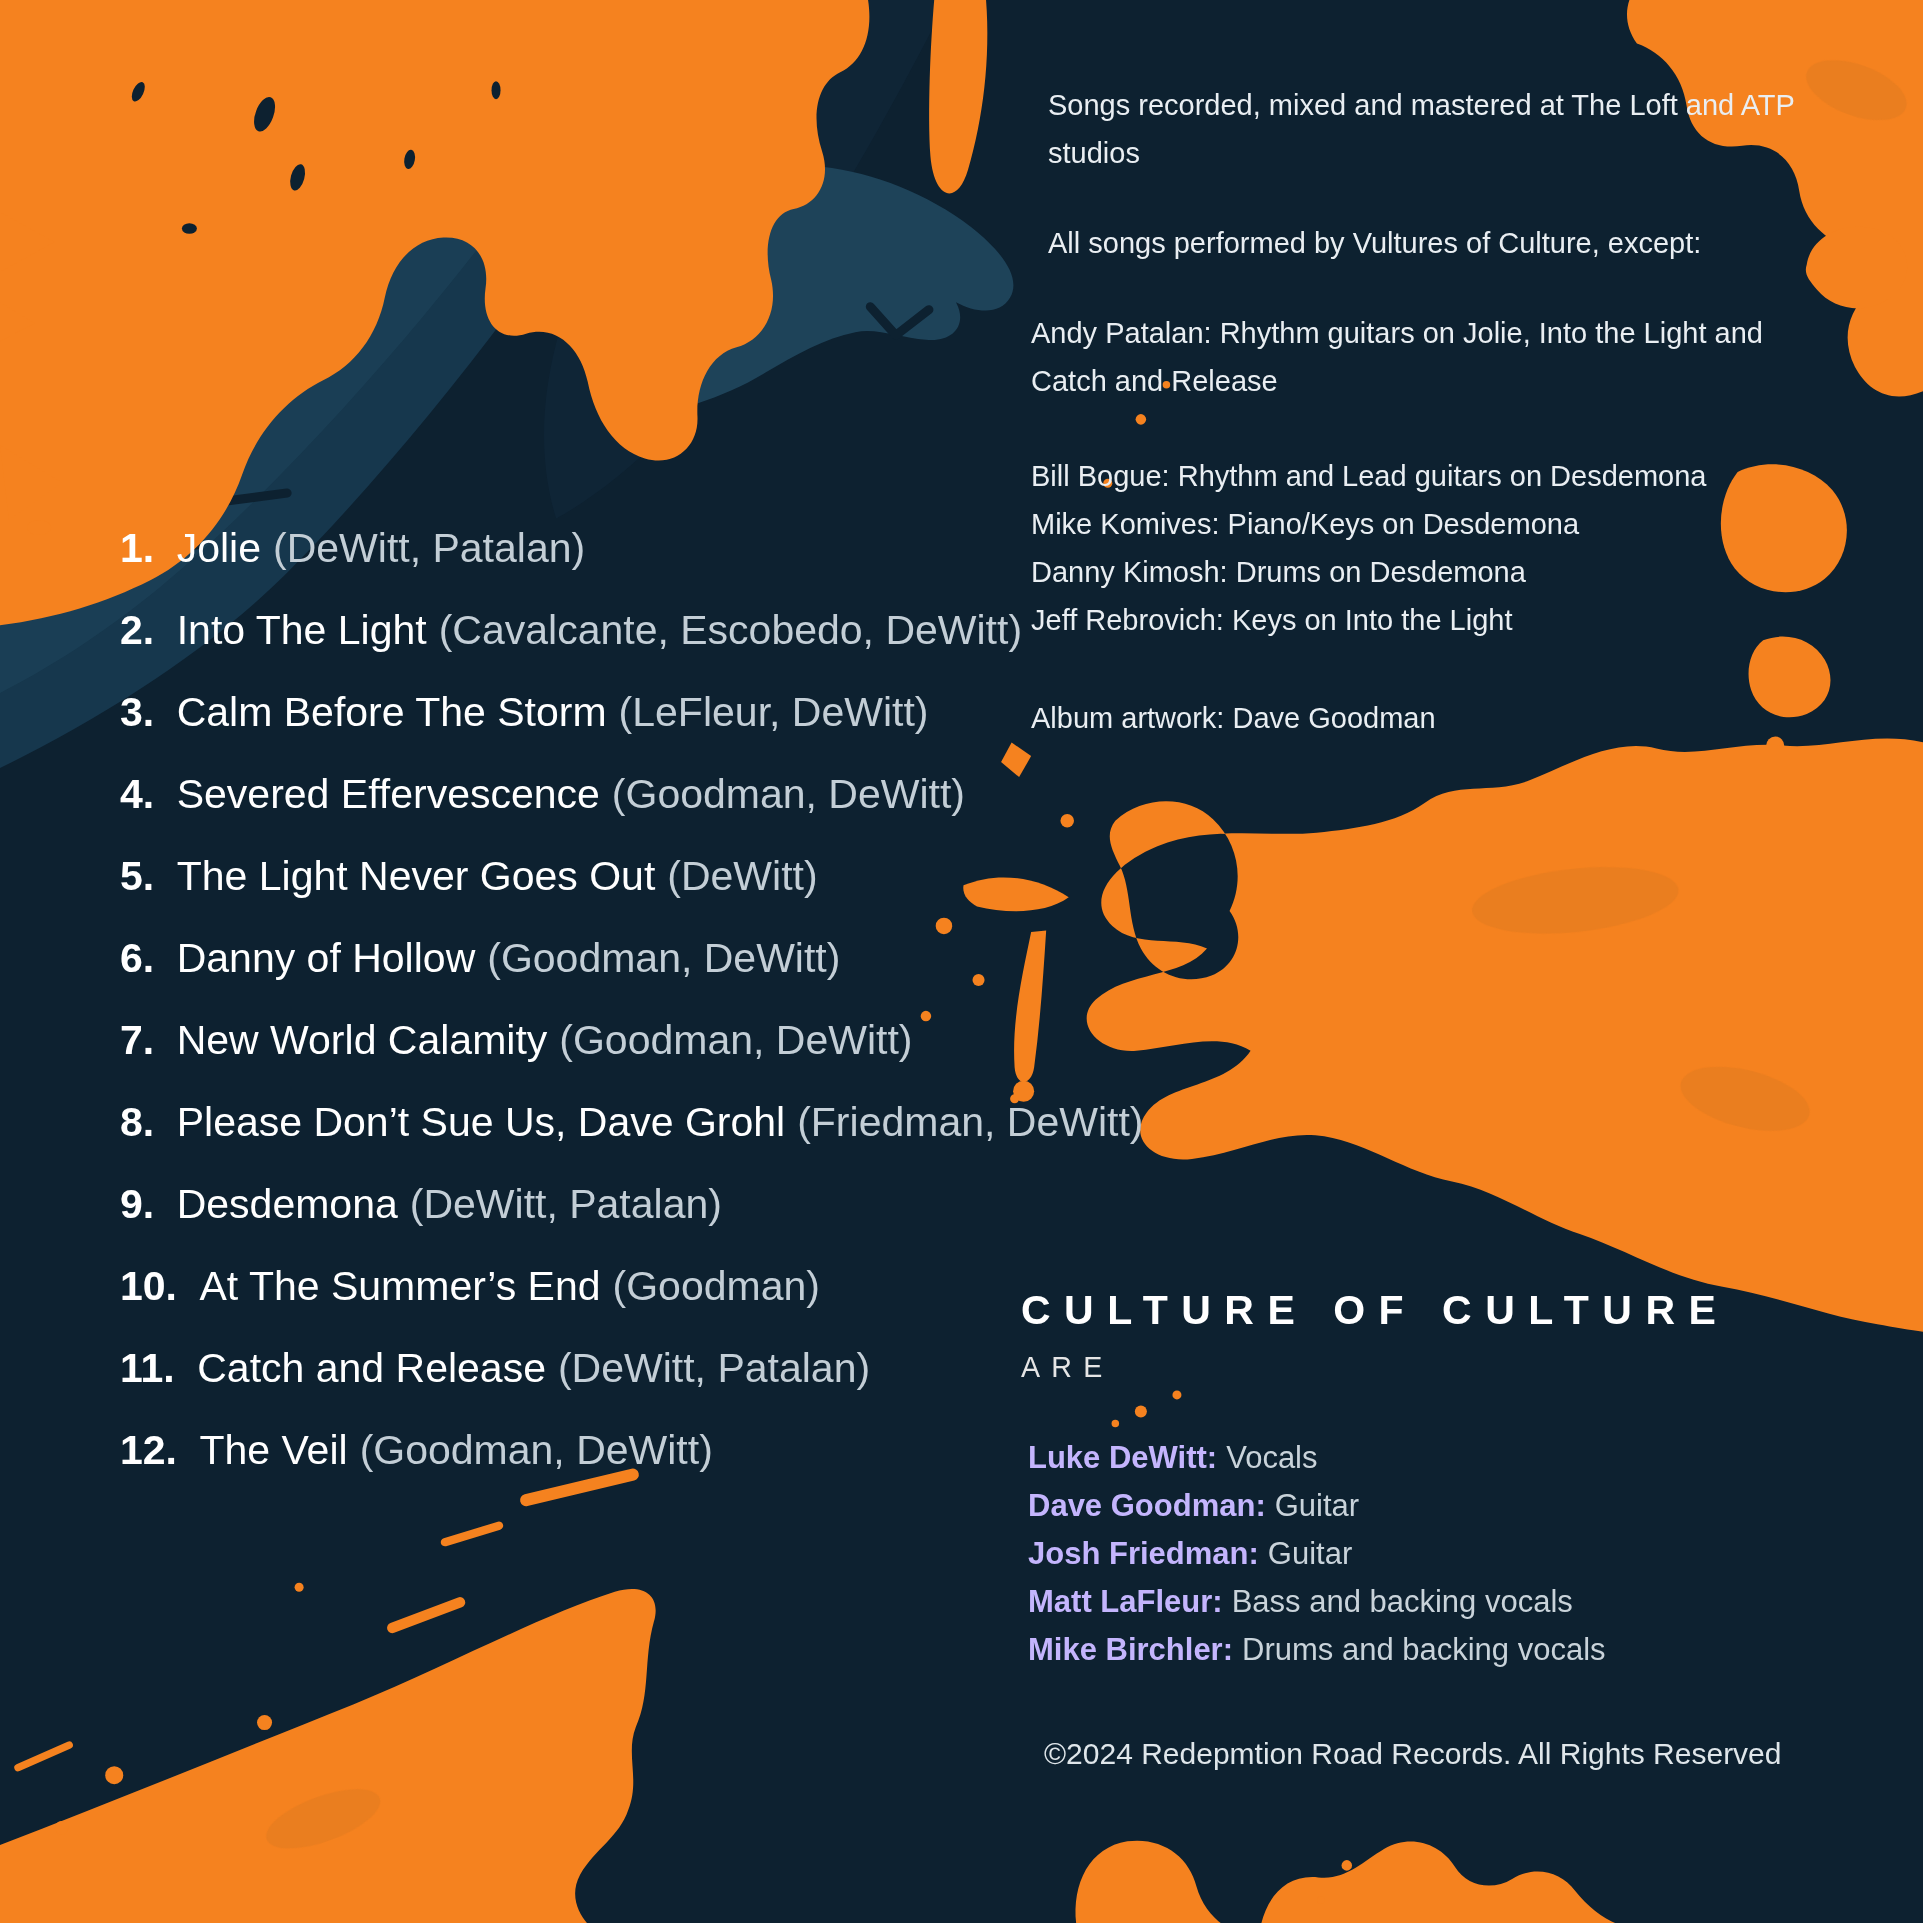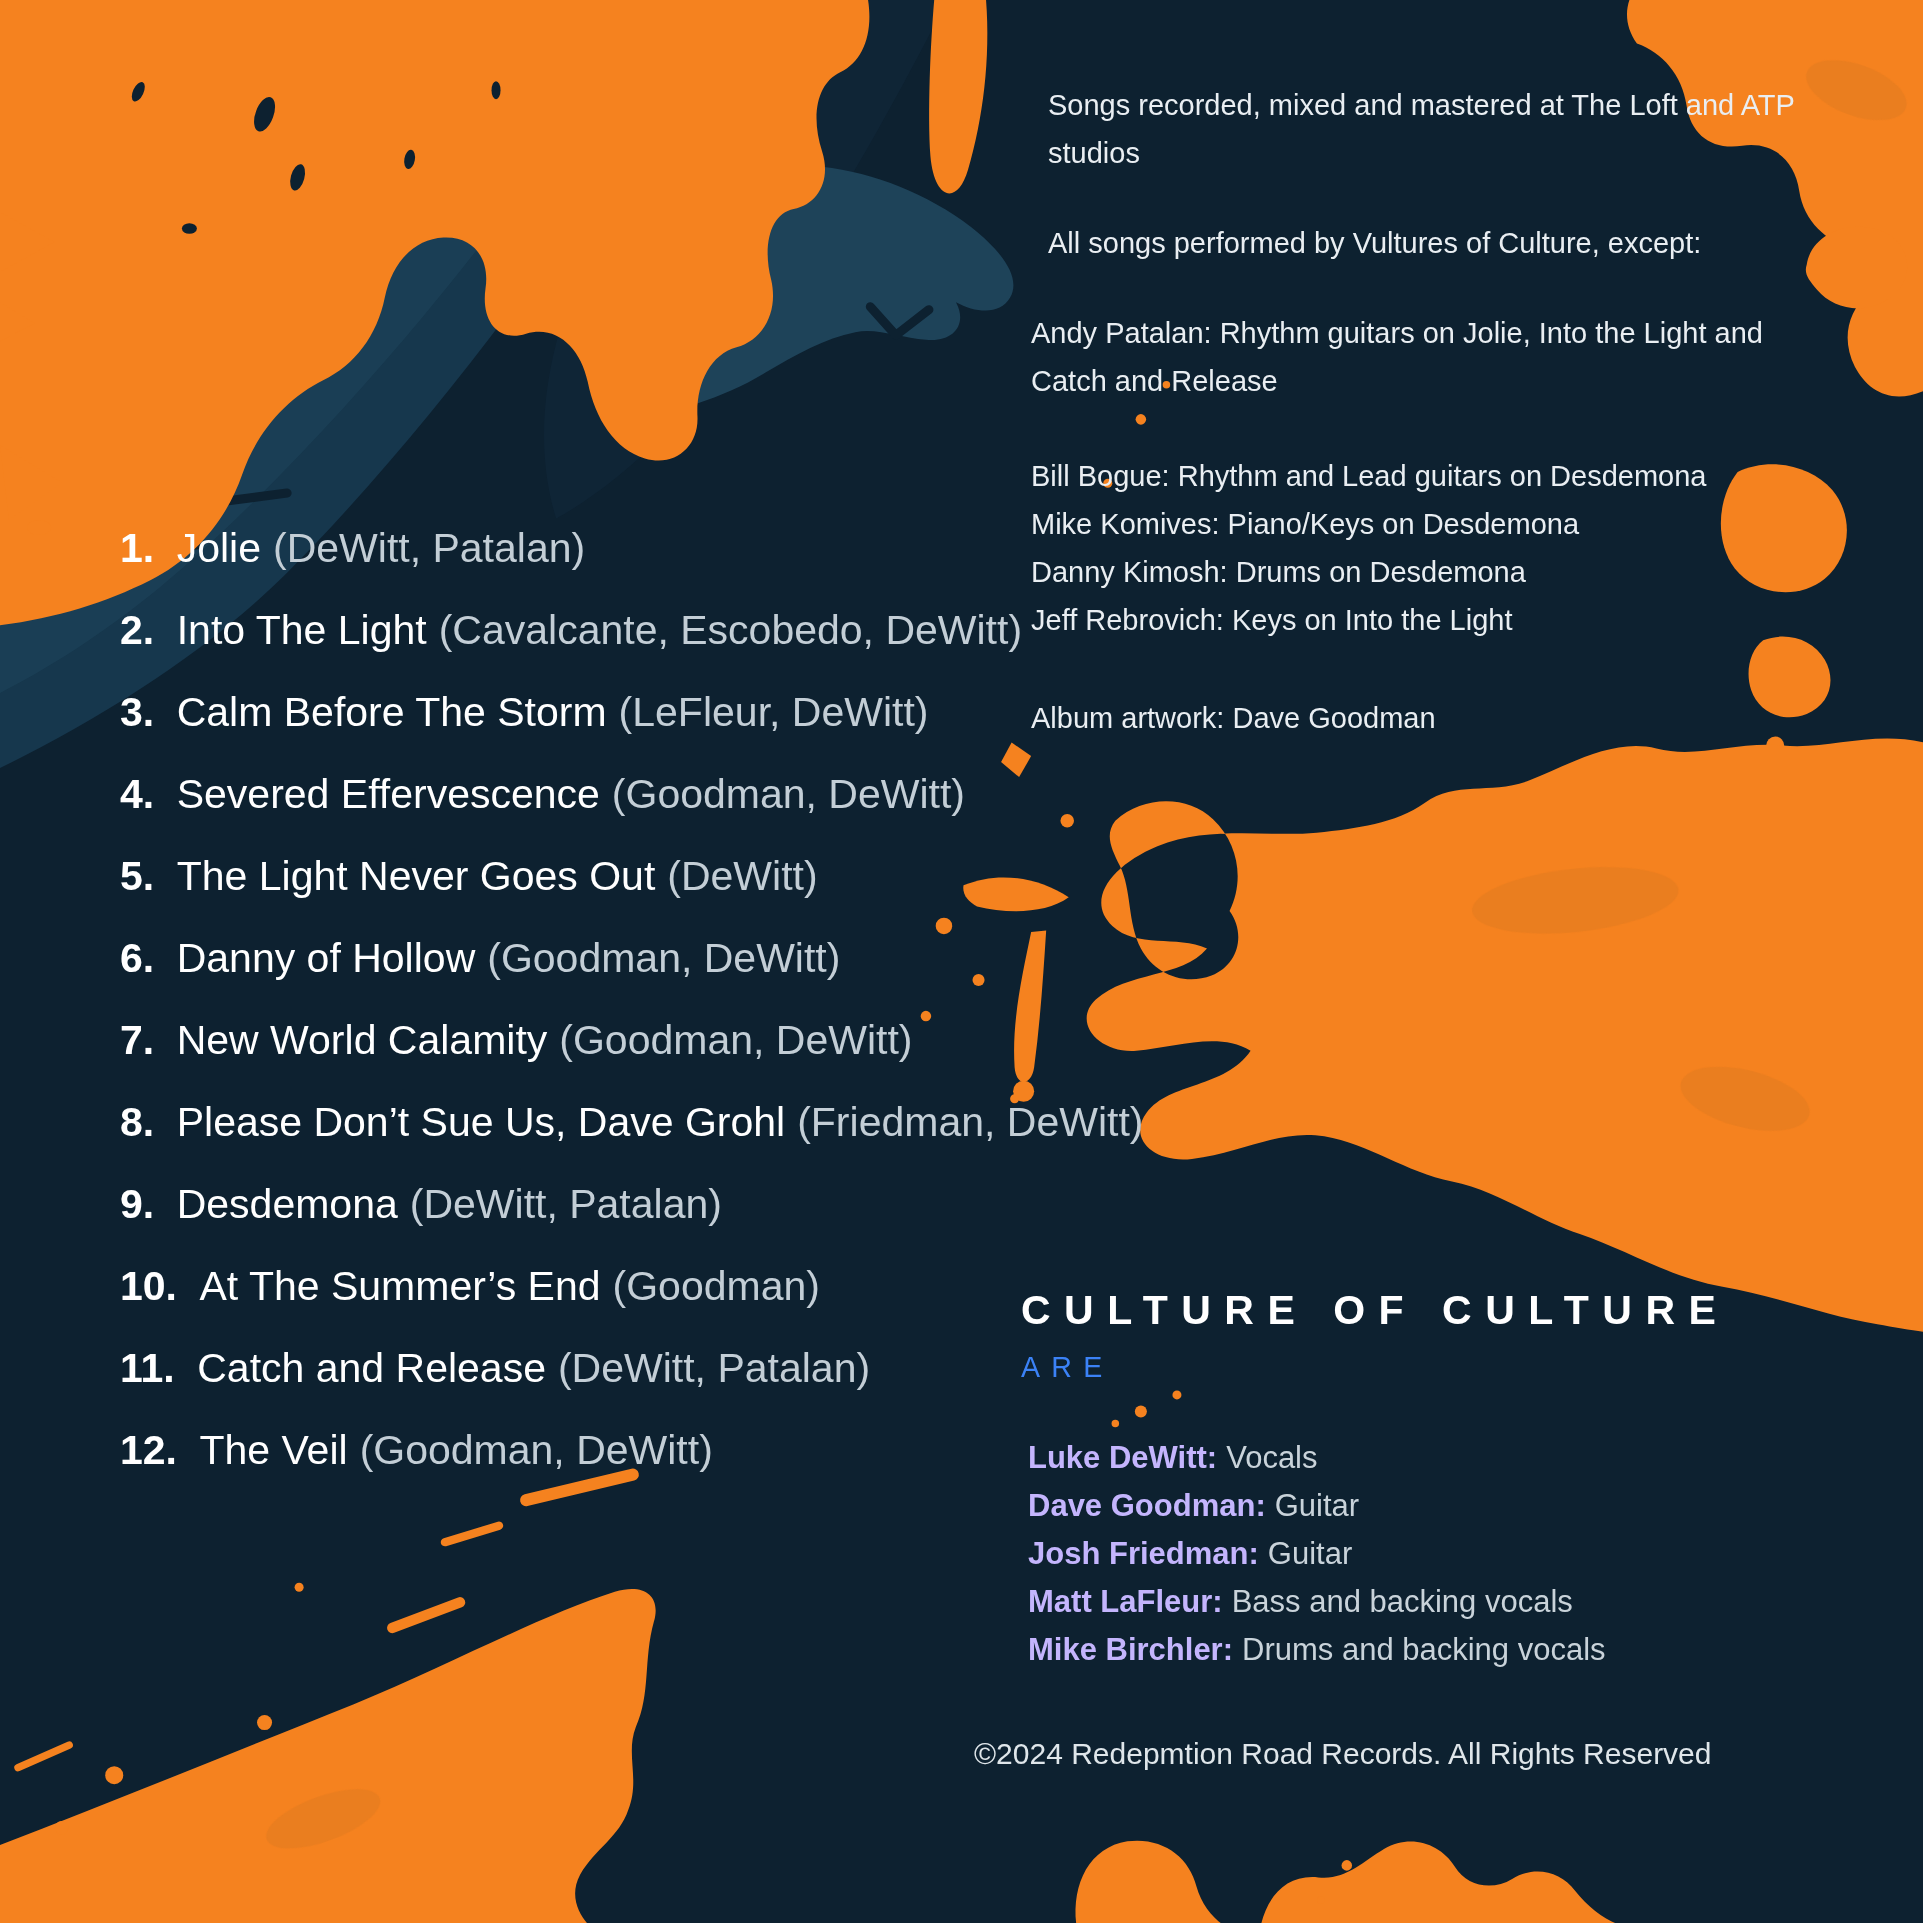--- a/index.html
+++ b/index.html
@@ -18,28 +18,28 @@
   
   .credits{left:1031px;top:81px;width:767px;color:#e9eef2;font-size:29px;line-height:48px;}
   .credits .blk{margin:0 0 42px 17px;}
   .credits .blk-tight{margin:0;}
   .credits .andy{margin-bottom:47px;}
   .credits .artwork-line{margin-top:50px;}
 
   
   .band{left:1021px;top:1287px;color:#ffffff;}
   .band-title{font-size:41px;font-weight:bold;letter-spacing:13.5px;white-space:nowrap;}
-  .band-are{font-size:28.6px;letter-spacing:11.3px;color:#3b82f6;margin-top:16.5px;}
+  .band-are{font-size:28.6px;letter-spacing:11.3px;color:#e5e5e5;margin-top:16.5px;}
   .members{left:1028px;top:1434px;font-size:31px;line-height:48px;}
   .mname{font-weight:bold;color:#c4b5fd;margin-right:9px;}
   .mrole{color:#c9d3da;}
   .member{white-space:nowrap;}
 
   
-  .copyright{left:974px;top:1737px;font-size:30px;color:#dfe6ea;white-space:nowrap;}
+  .copyright{left:1044px;top:1737px;font-size:30px;color:#dfe6ea;white-space:nowrap;}
 </style>
 </head>
 <body>
 
 <div class="canvas">
 
   <svg class="bg" width="1924" height="1924" viewBox="0 0 2560 2560">
 
     <rect x="0" y="0" width="2560" height="2560" fill="#0D2130"></rect>
 

